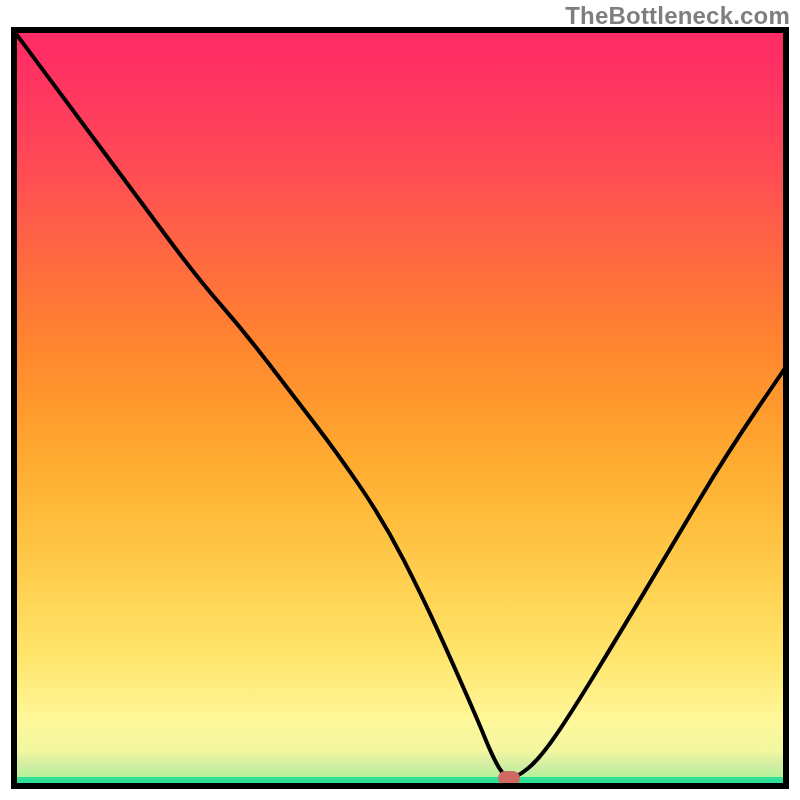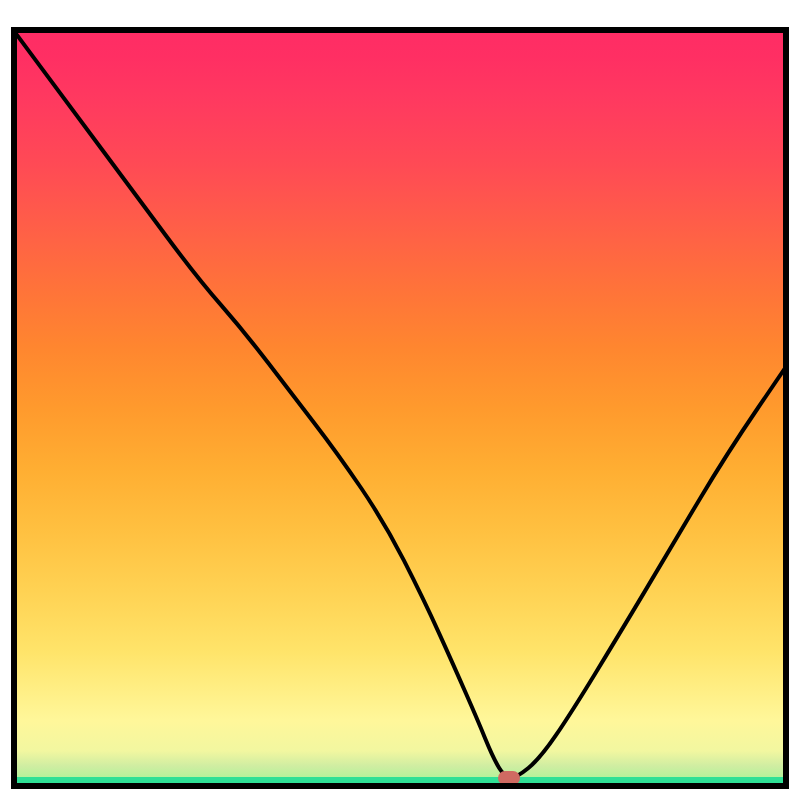--- a/index.html
+++ b/index.html
@@ -79,20 +79,21 @@
     height: 14px;
     border-radius: 7px;
     background: #cf6a62;
     transform: translate(-50%, -50%);
   }
 </style>
 </head>
 <body>
 <div class="wrap">
 
+  <div class="watermark">TheBottleneck.com</div>
 
   <div class="frame">
     <div class="gradient"></div>
 
     <svg class="curve" viewBox="0 0 778 762" preserveAspectRatio="none">
       <path id="curvePath" fill="none" stroke="#000" stroke-width="4" stroke-linejoin="round" stroke-linecap="round" d="M 0.0 0.0 Q 0.0 0.0 31.1 41.9 Q 62.2 83.8 93.4 125.7 Q 124.5 167.6 155.6 209.5 Q 186.7 251.5 210.1 278.1 Q 233.4 304.8 256.7 335.3 Q 280.1 365.8 303.4 396.2 Q 326.8 426.7 350.1 461.0 Q 373.4 495.3 392.9 533.4 Q 412.3 571.5 427.9 605.8 Q 443.5 640.1 455.1 666.8 Q 466.8 693.4 474.6 712.5 Q 482.4 731.5 488.2 741.0 Q 494.0 750.6 499.9 750.6 Q 505.7 750.6 517.4 741.0 Q 529.0 731.5 544.6 708.7 Q 560.2 685.8 583.5 647.7 Q 606.8 609.6 634.1 563.9 Q 661.3 518.2 688.5 472.4 Q 715.8 426.7 746.9 381.0 T 778.0 335.3"></path>
     </svg>
 
     <div class="marker" id="minMarker" style="left: 497.92px; top: 750.57px; background: rgb(207, 106, 98);"></div>
 

